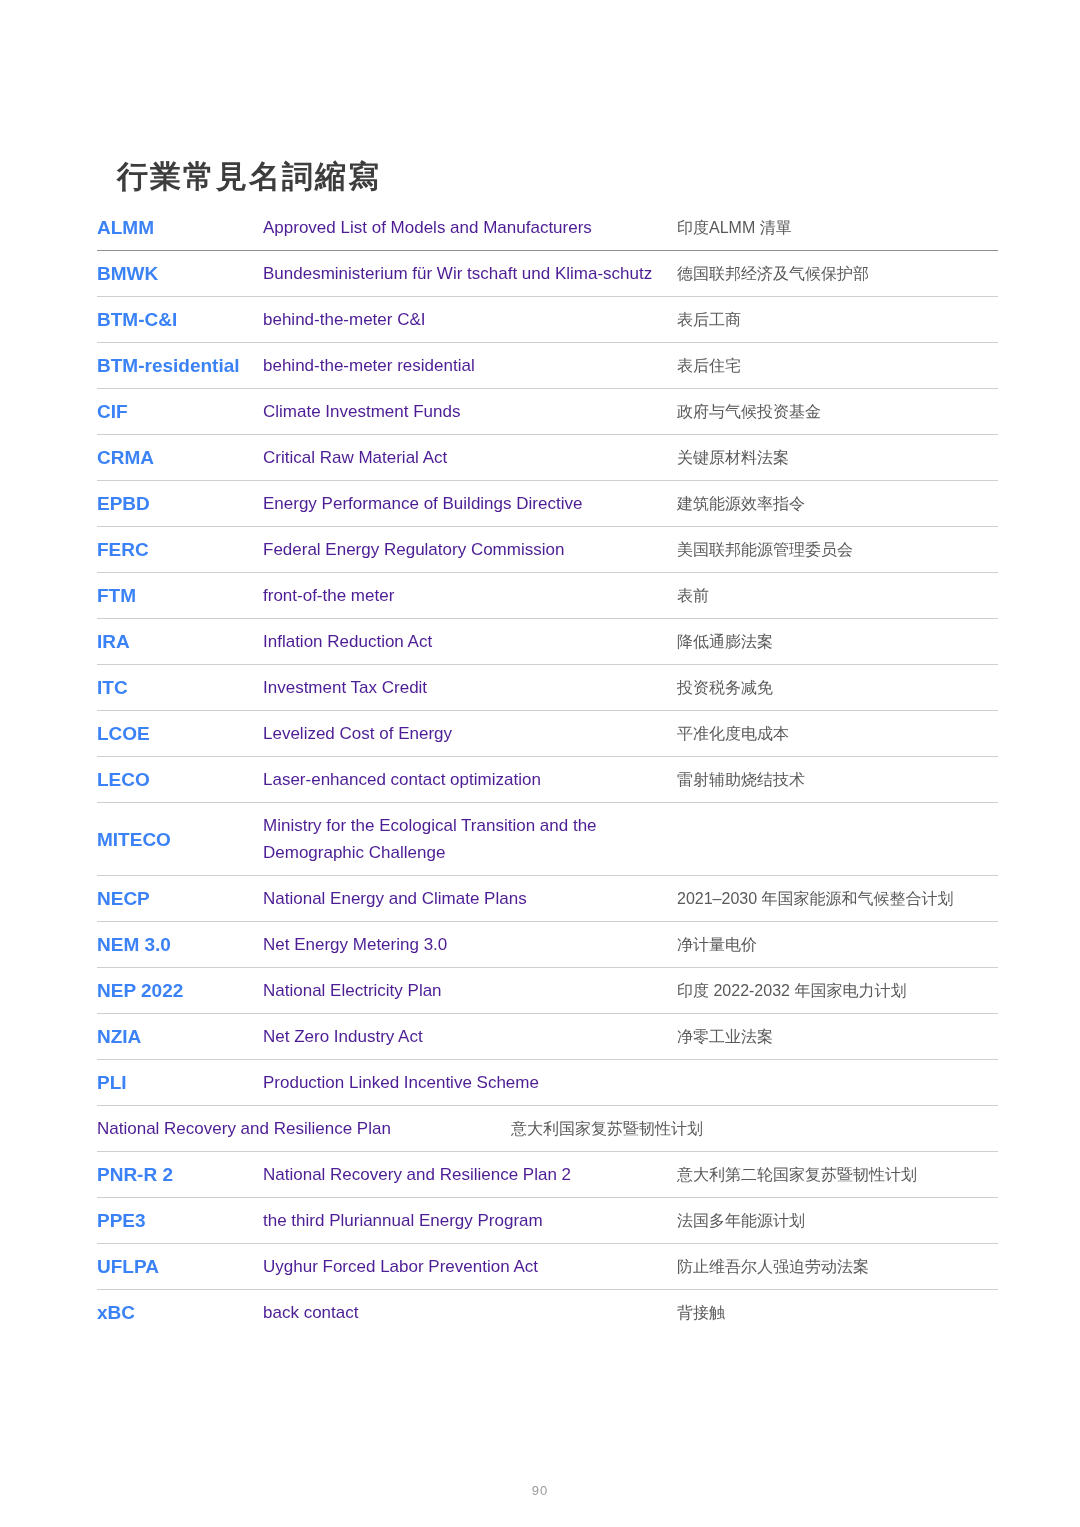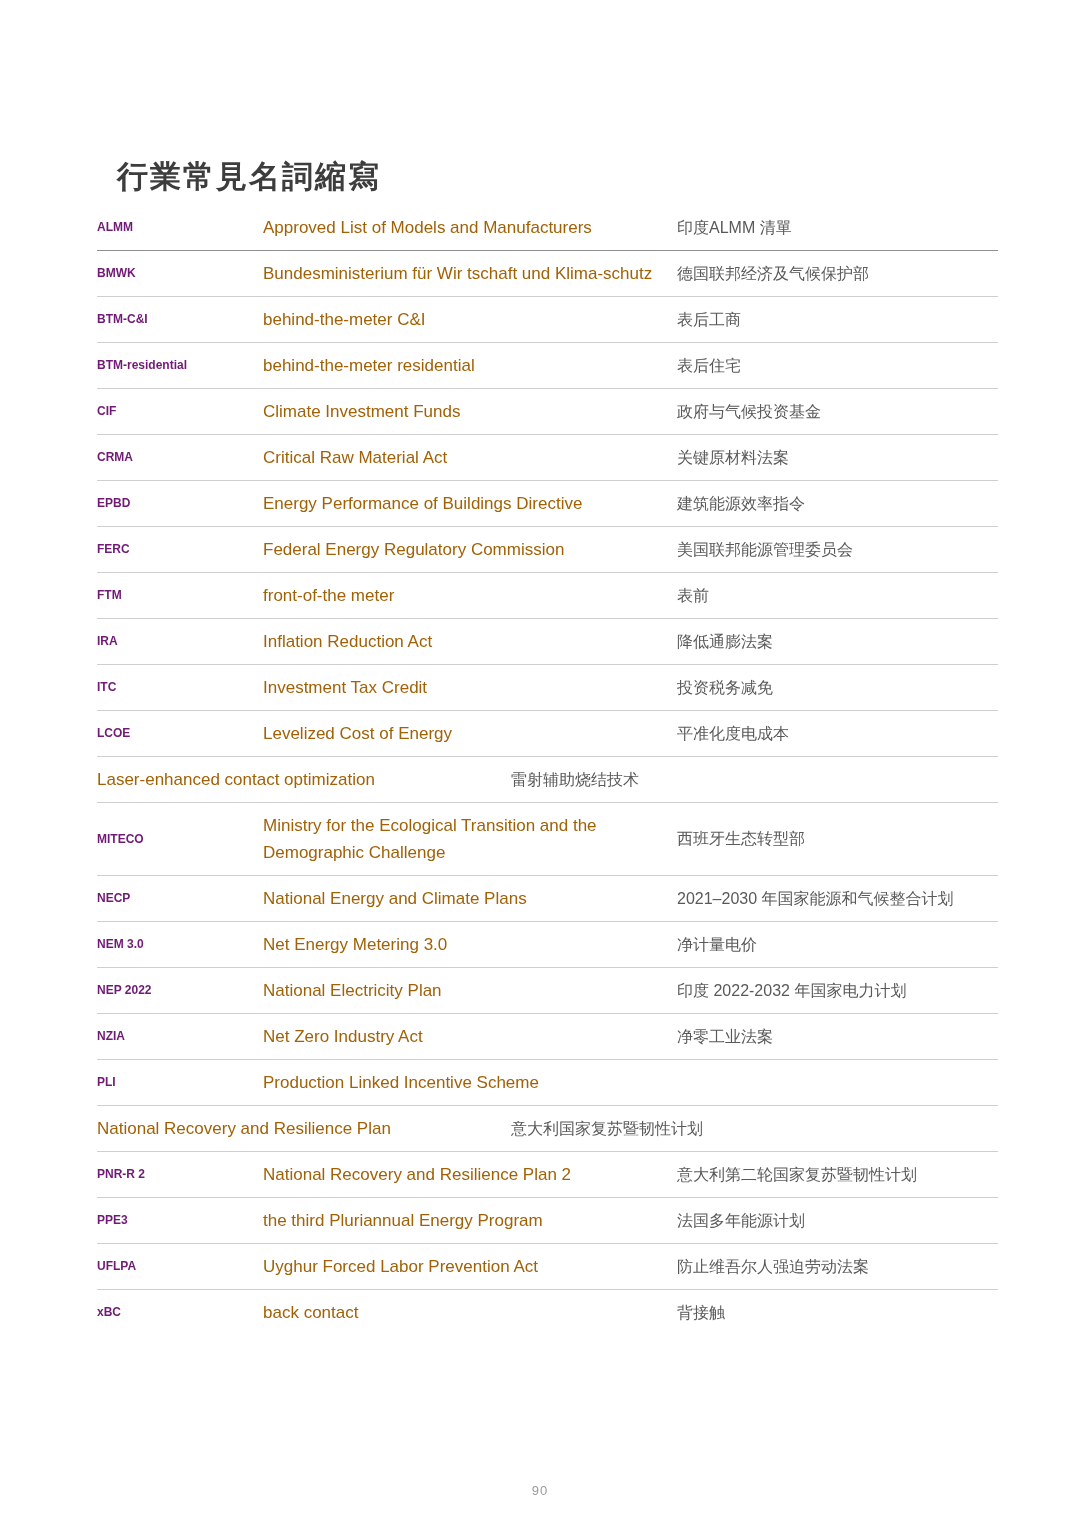--- a/index.html
+++ b/index.html
@@ -46,29 +46,29 @@
     border-bottom: none;
   }
   .cell {
     padding: 9px 0;
     box-sizing: border-box;
   }
   .cell.abbr {
     width: 166px;
     flex: 0 0 166px;
     font-weight: bold;
-    font-size: 12px;
-    color: #701a75;
+    font-size: 19px;
+    color: #3b82f6;
     line-height: 23px;
   }
   .cell.english {
     width: 414px;
     flex: 0 0 414px;
     font-size: 17px;
-    color: #a16207;
+    color: #4c1d95;
     line-height: 27px;
     padding-right: 18px;
   }
   .cell.chinese {
     flex: 1 1 auto;
     font-size: 16px;
     color: #595959;
     line-height: 24px;
   }
   .page-number {
@@ -158,28 +158,28 @@
       </div>
 
       <div class="t-row">
         <div class="cell abbr">LCOE</div>
         <div class="cell english">Levelized Cost of Energy</div>
         <div class="cell chinese">平准化度电成本</div>
       </div>
 
 
       <div class="t-row">
+        <div class="cell abbr">LECO</div>
         <div class="cell english">Laser-enhanced contact optimization</div>
         <div class="cell chinese">雷射辅助烧结技术</div>
       </div>
 
       <div class="t-row">
         <div class="cell abbr">MITECO</div>
         <div class="cell english">Ministry for the Ecological Transition and the Demographic Challenge</div>
-        <div class="cell chinese">西班牙生态转型部</div>
       </div>
 
       <div class="t-row">
         <div class="cell abbr">NECP</div>
         <div class="cell english">National Energy and Climate Plans</div>
         <div class="cell chinese">2021–2030 年国家能源和气候整合计划</div>
       </div>
 
       <div class="t-row">
         <div class="cell abbr">NEM 3.0</div>

